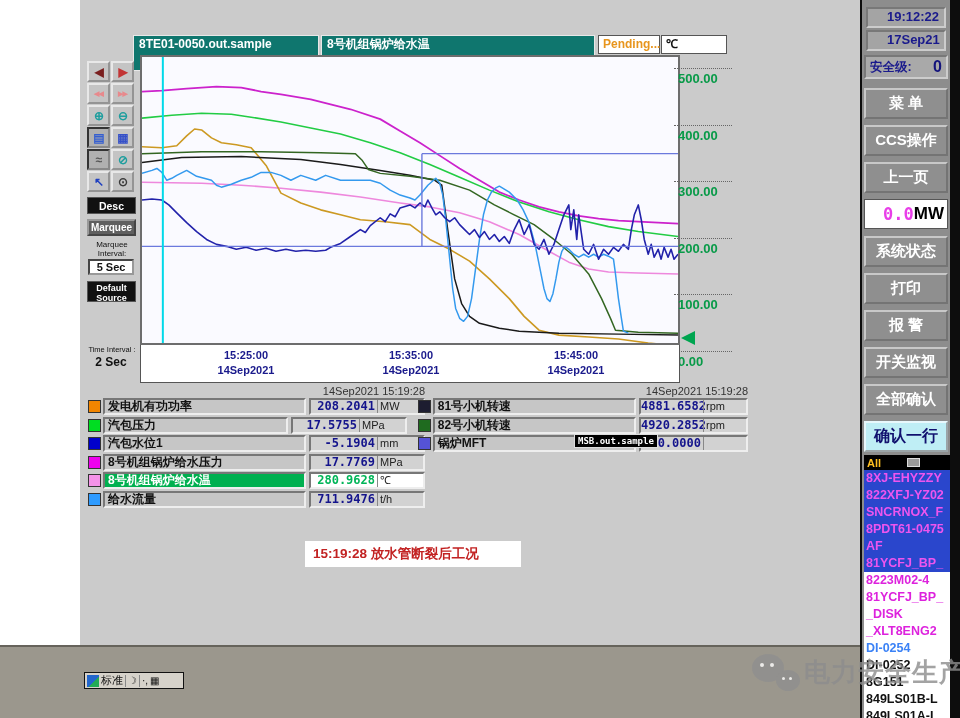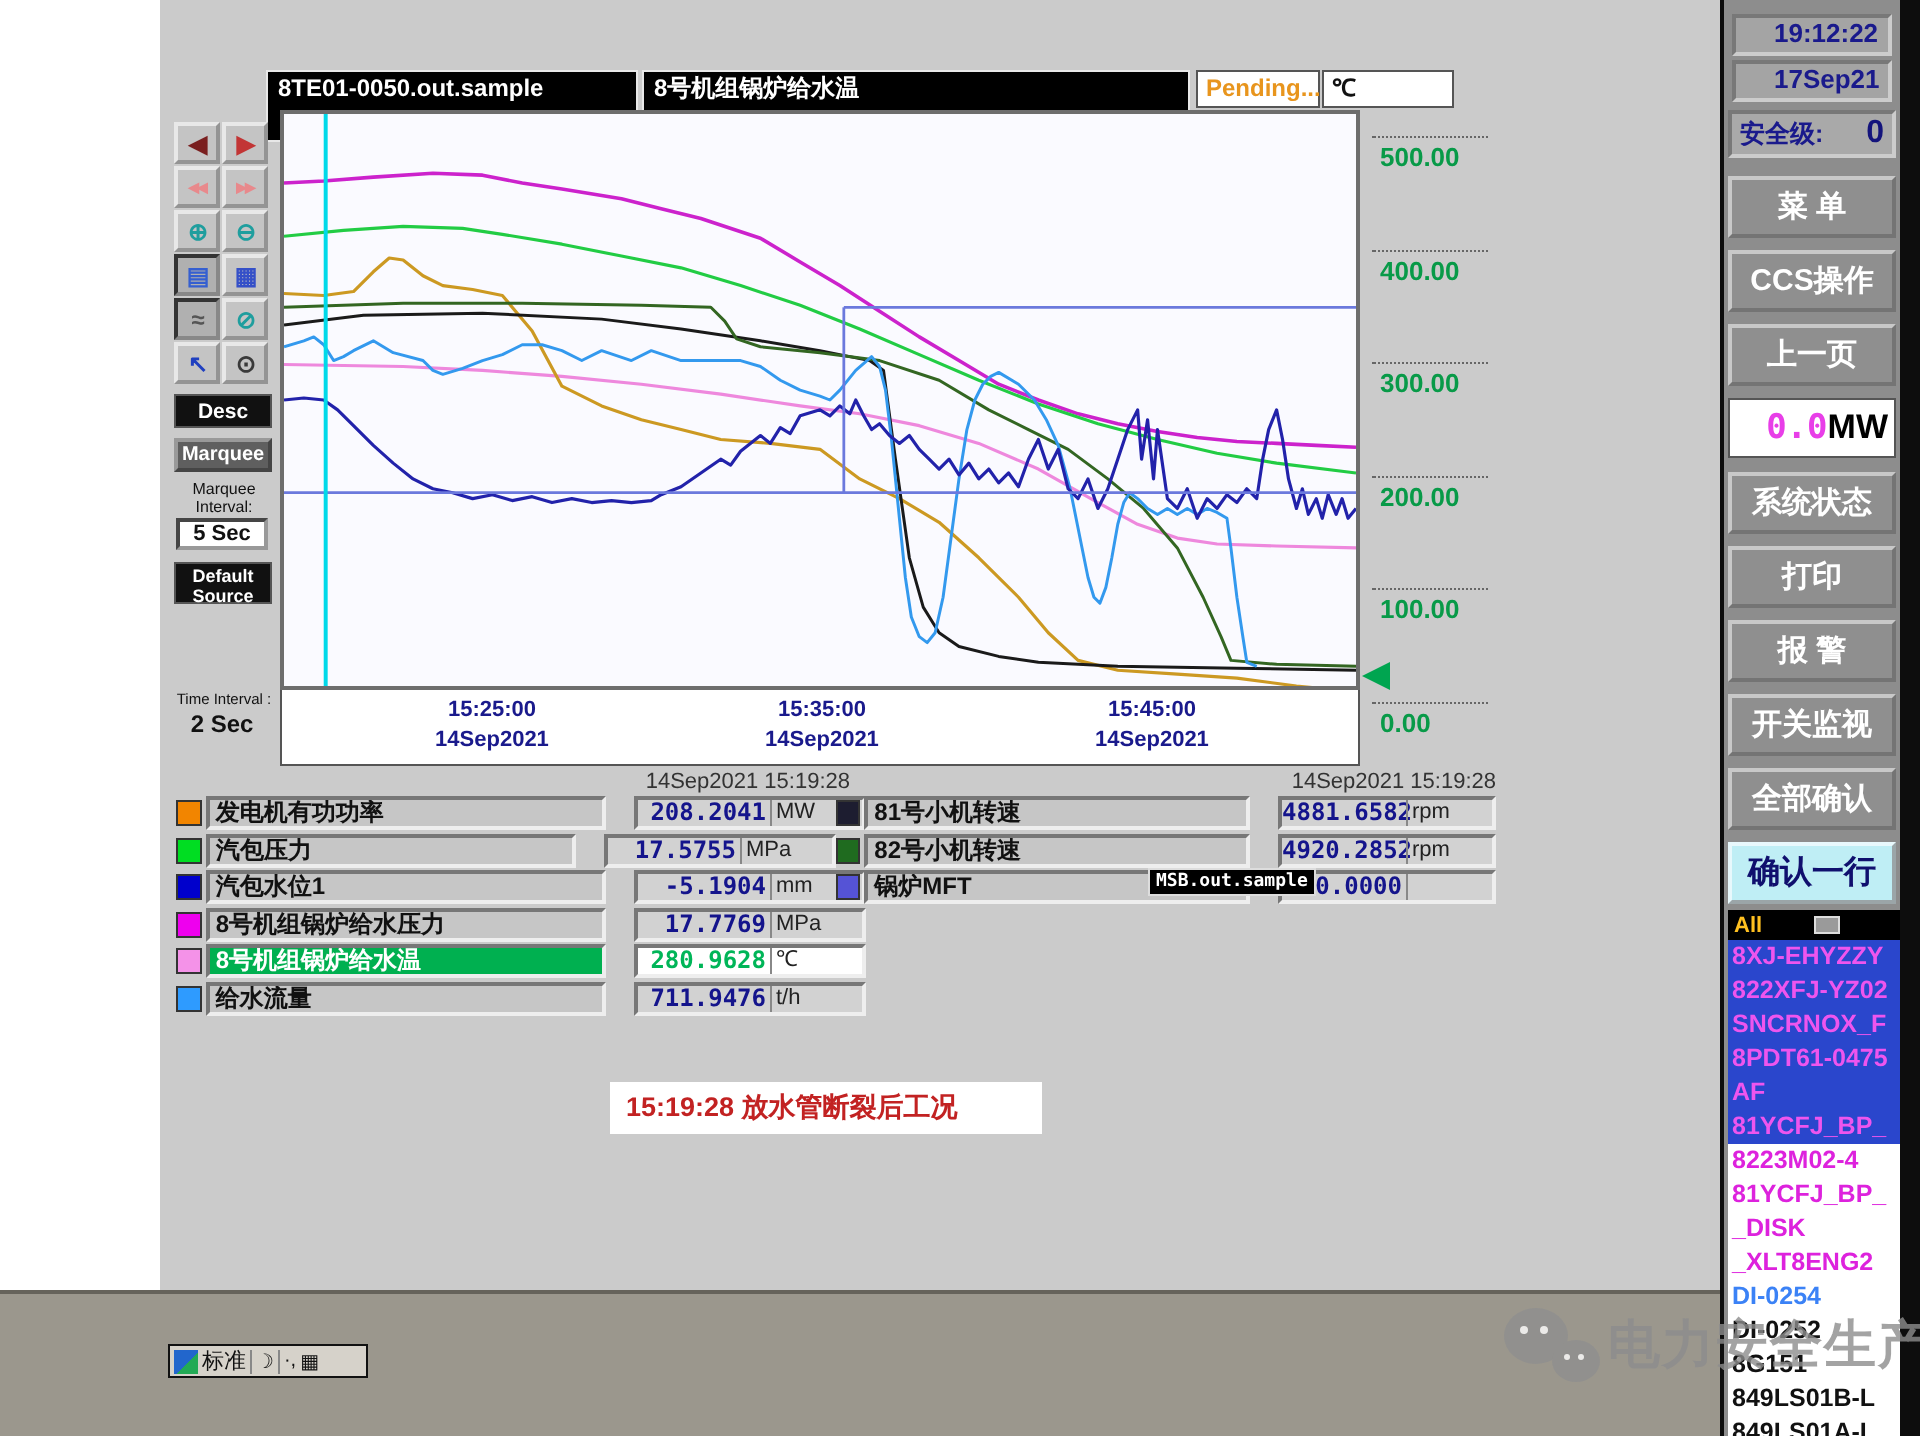--- a/index.html
+++ b/index.html
@@ -3,21 +3,21 @@
 <meta charset="utf-8">
 <style>
   html,body{margin:0;padding:0;background:#fff;}
   *{box-sizing:border-box;font-family:"Liberation Sans",sans-serif;}
   .screen{position:relative;width:960px;height:718px;background:#fff;overflow:hidden;}
 
   
   .main-panel{position:absolute;left:80px;top:0;width:780px;height:645px;background:#cbcbcb;}
 
   
-  .tag{position:absolute;top:35px;height:36px;background:#000000;border:1px solid #e8e8e8;color:#fff;
+  .tag{position:absolute;top:35px;height:36px;background:#0f766e;border:1px solid #e8e8e8;color:#fff;
        font-weight:bold;font-size:12px;line-height:17px;padding-left:5px;white-space:nowrap;overflow:hidden;}
   .tag1{left:53px;width:186px;}
   .tag2{left:241px;width:274px;}
   .pending-box{position:absolute;top:35px;left:518px;width:62px;height:19px;background:#fff;border:1px solid #555;
        color:#e8951d;font-weight:bold;font-size:12px;line-height:17px;padding-left:4px;}
   .unit-box{position:absolute;top:35px;left:581px;width:66px;height:19px;background:#fff;border:1px solid #555;
        color:#111;font-weight:bold;font-size:12px;line-height:17px;padding-left:4px;}
 
   
   .tool-icons{position:absolute;left:7px;top:61px;width:49px;display:flex;flex-wrap:wrap;gap:1px;}
@@ -32,37 +32,37 @@
   .box-5sec{position:absolute;left:8px;top:259px;width:46px;height:16px;background:#fff;border:2px inset #999;
             color:#111;font-weight:bold;font-size:11px;text-align:center;line-height:13px;}
   .btn-dsource{top:281px;height:21px;background:#111;border:1px solid #555;font-size:9px;line-height:10px;padding-top:1px;}
   .lbl-ti{top:345px;white-space:nowrap;font-size:7.5px;}
   .lbl-2sec{position:absolute;left:8px;top:355px;width:46px;color:#111;font-weight:bold;font-size:12px;text-align:center;}
 
   
   .chart-wrap{position:absolute;left:60px;top:55px;width:616px;height:335px;}
   .chart-frame{position:absolute;left:0;top:0;width:540px;height:290px;background:#fafaff;border:2px solid #6d6d6d;}
   .chart-frame svg{position:absolute;left:0;top:0;}
-  .ylabels{position:absolute;left:544px;top:0;width:70px;height:320px;}
+  .ylabels{position:absolute;left:532px;top:0;width:70px;height:320px;}
   .ydot{position:absolute;left:2px;width:58px;border-top:1px dotted #666;}
   .ylab{position:absolute;left:6px;color:#089a48;font-weight:bold;font-size:13px;}
   .tri-marker{position:absolute;left:541px;top:276px;width:0;height:0;
       border-top:7px solid transparent;border-bottom:7px solid transparent;border-right:14px solid #00a550;}
   .xaxis{position:absolute;left:0;top:290px;width:540px;height:38px;background:#fff;border:1px solid #555;border-top:none;}
   .xtick{position:absolute;top:3px;width:120px;text-align:center;color:#1a1a8c;font-weight:bold;
          font-family:"DejaVu Sans Mono",monospace;font-size:11px;line-height:15px;}
 
   
   .legend-ts{position:absolute;color:#333;font-size:11px;text-align:right;}
   .legend{position:absolute;display:flex;flex-direction:column;}
   .lrow{display:flex;align-items:stretch;height:17px;margin-bottom:1.5px;}
   .sw{width:13px;height:13px;margin:2px 2px 0 0;border:1px solid #333;}
   .ncell{background:#c6c6c6;border:2px solid;border-color:#777 #eee #eee #777;color:#111;font-weight:bold;
          font-size:12px;line-height:13px;padding-left:3px;white-space:nowrap;overflow:hidden;}
-  .vbox{display:flex;border:2px solid;border-color:#777 #eee #eee #777;margin-left:14px;background:#d2d2d2;justify-content:flex-end;}
+  .vbox{display:flex;border:2px solid;border-color:#777 #eee #eee #777;margin-left:3px;background:#d2d2d2;justify-content:flex-end;}
   .vval{color:#14148c;font-weight:bold;font-size:12px;line-height:13px;text-align:right;padding-right:2px;
         font-family:"DejaVu Sans Mono",monospace;}
   .vunit{border-left:1px solid #888;color:#222;font-size:11px;line-height:13px;padding-left:2px;}
   .lrow.hl .ncell{background:#00b050;color:#fff;}
   .lrow.hl .vbox{background:#fff;}
   .lrow.hl .vval{color:#00b558;}
   .tooltip{position:absolute;background:#000;color:#fff;border:1px solid #ddd;
            font-family:"DejaVu Sans Mono",monospace;font-size:9px;padding:1px 3px;font-weight:bold;}
 
   .msg-box{position:absolute;left:225px;top:541px;width:216px;height:26px;background:#fff;

